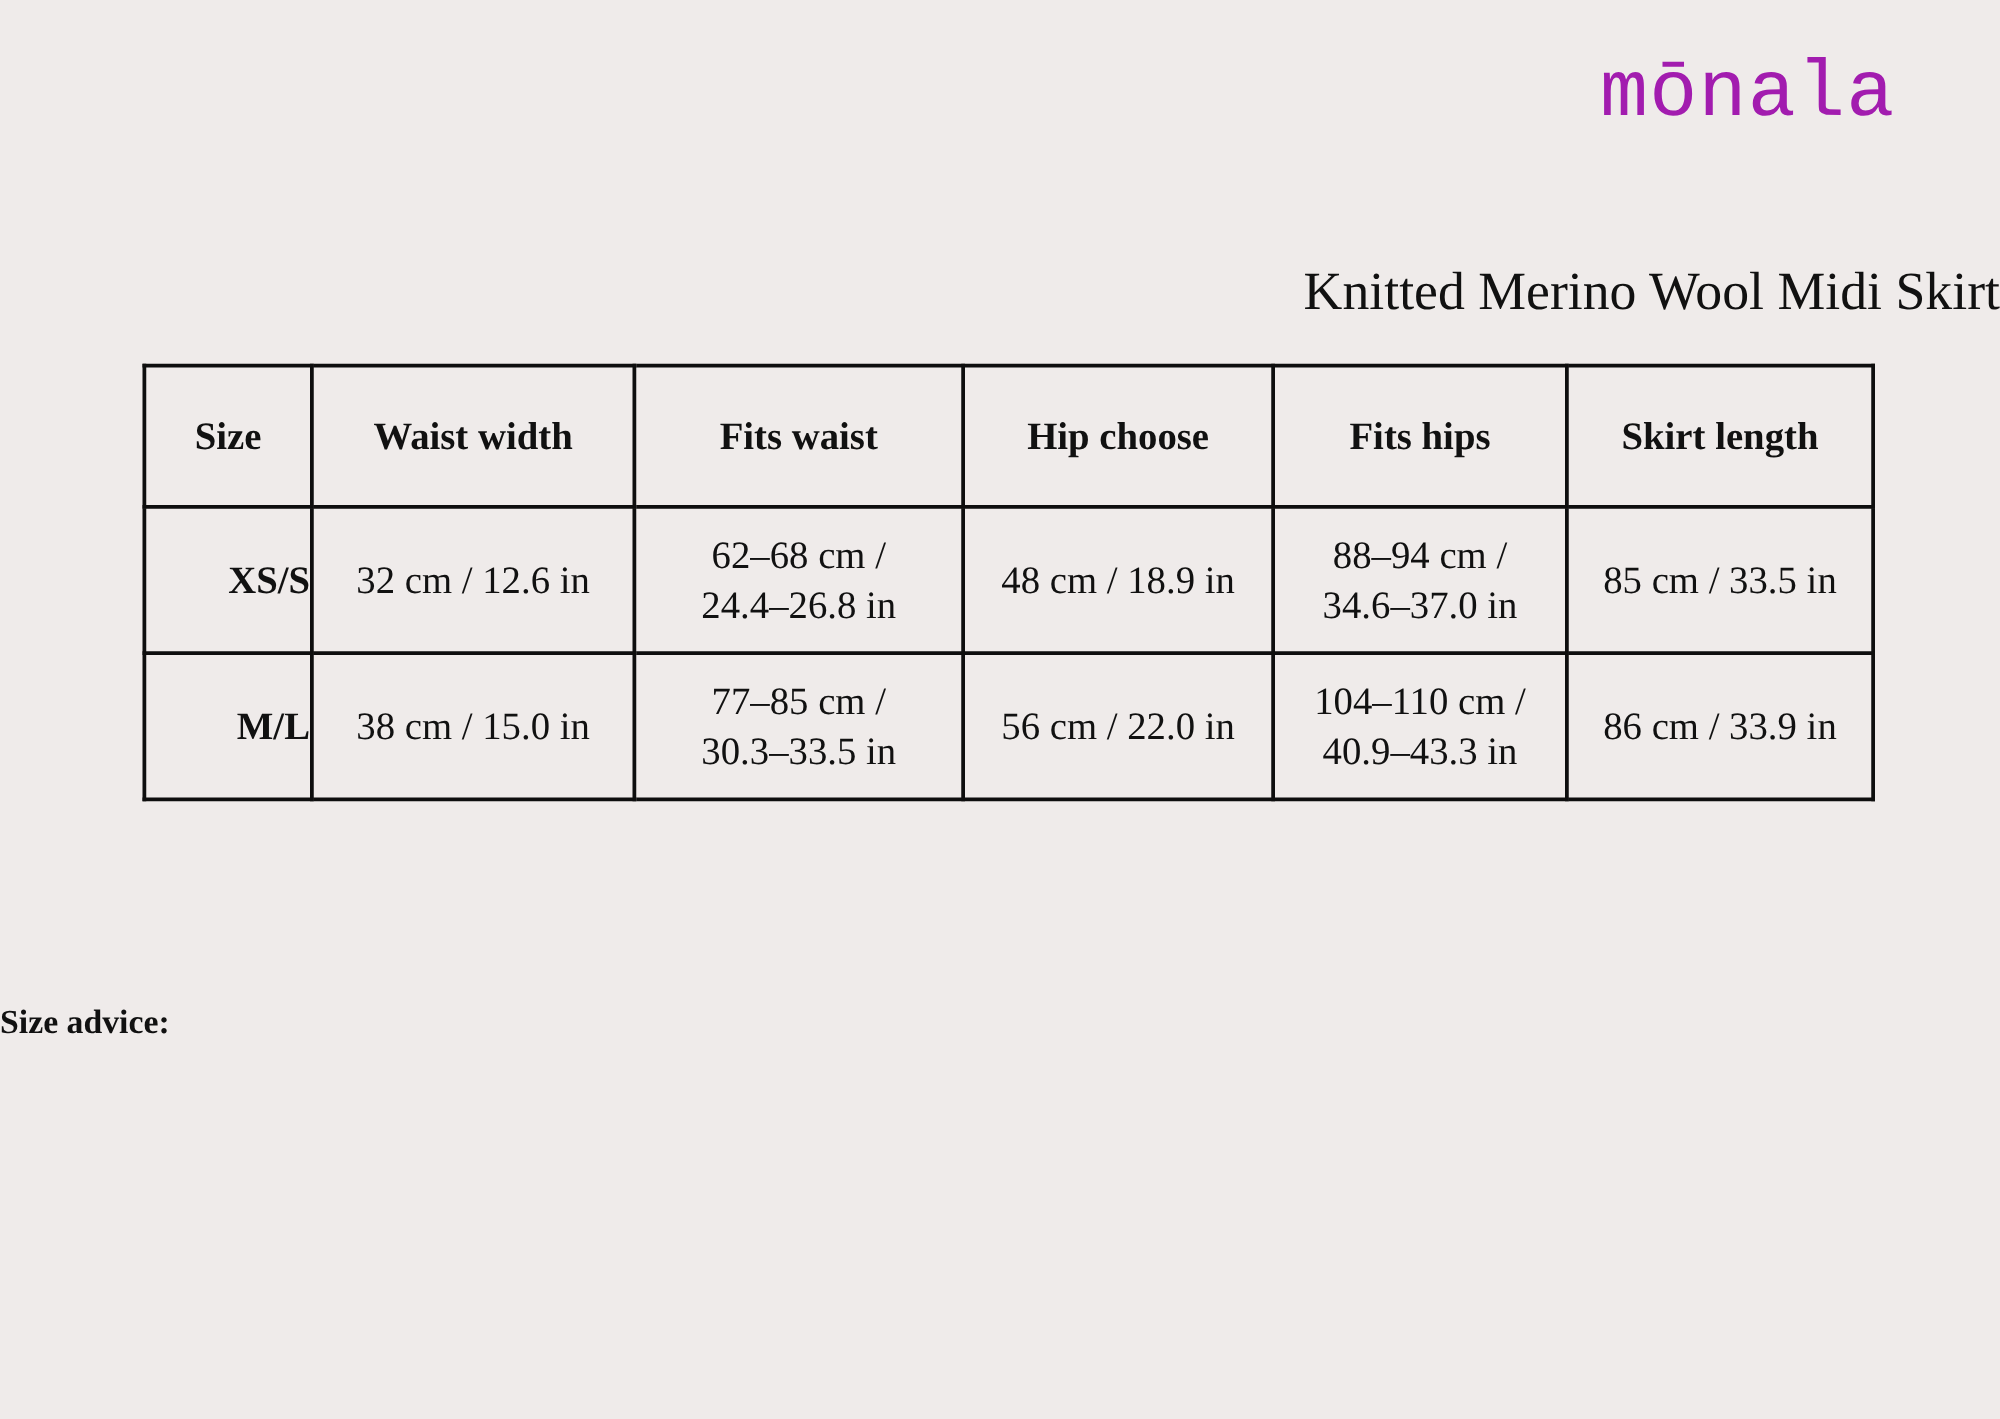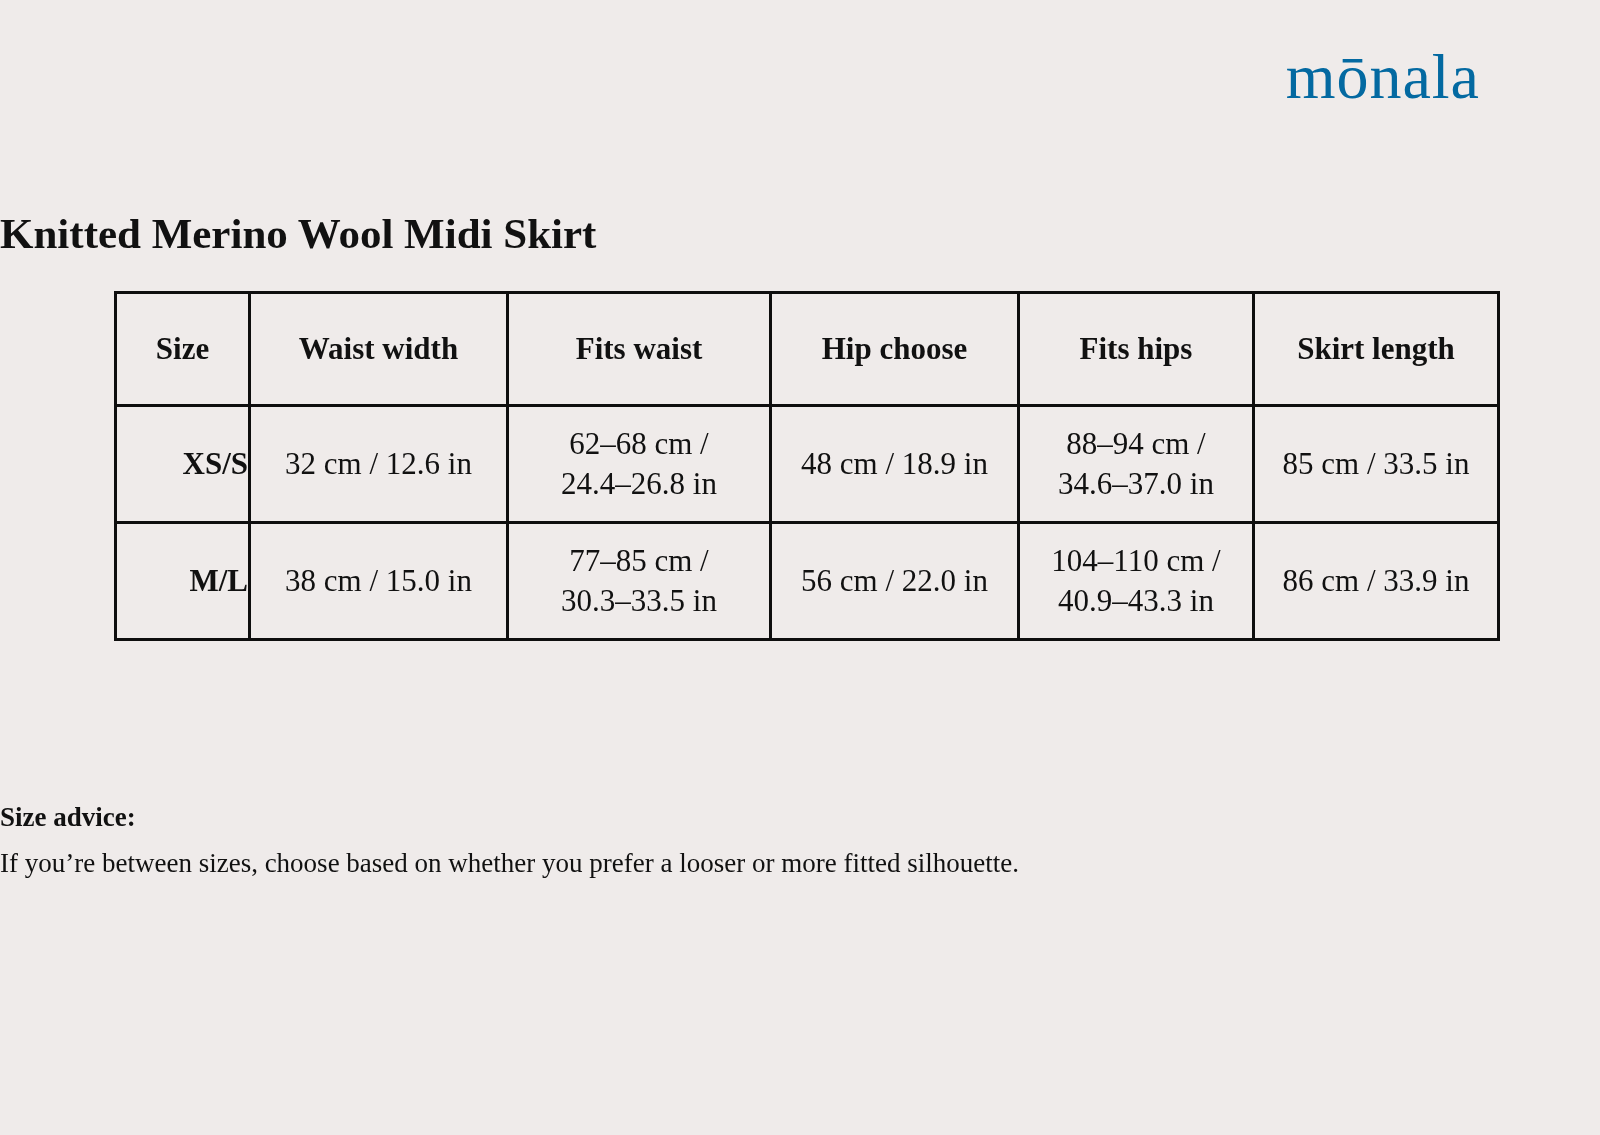--- a/index.html
+++ b/index.html
@@ -6,27 +6,27 @@
   body {
     width: 1600px; height: 1135px;
     background: #efebea;
     font-family: "DejaVu Serif", "Liberation Serif", serif;
     color: #111;
     position: relative;
     overflow: hidden;
   }
   .logo {
     position: absolute; left: 1280px; top: 40px; width: 200px;
-    font-family: Liberation Serif, serif;
-    font-size: 64px; letter-spacing: 1px; color: #0369a1;
+    font-family: Liberation Mono, monospace;
+    font-size: 64px; letter-spacing: 1px; color: #a21caf;
     text-align: right;
   }
   .title {
     position: absolute; left: 0; right: 0; top: 180px;
-    text-align: left; font-weight: bold; font-size: 43px;
+    text-align: right; font-weight: normal; font-size: 43px;
     font-family: "Liberation Serif", serif;
   }
   table.size-table {
     position: absolute; left: 114px; top: 291px;
     border-collapse: collapse;
     font-family: "Liberation Serif", serif;
   }
   .size-table th, .size-table td {
     border: 3px solid #0e0e0e; text-align: center; vertical-align: middle;
     padding: 0; font-size: 31px;
@@ -77,14 +77,13 @@
       <td><span>77–85 cm /</span><br><span>30.3–33.5 in</span></td>
       <td>56 cm / 22.0 in</td>
       <td><span>104–110 cm /</span><br><span>40.9–43.3 in</span></td>
       <td>86 cm / 33.9 in</td>
     </tr>
   </tbody>
 </table>
 
 <div class="advice">
   <h3>Size advice:</h3>
-  <p>If you’re between sizes, choose based on whether you prefer a looser or more fitted silhouette.</p>
 </div>
 
 </body></html>

